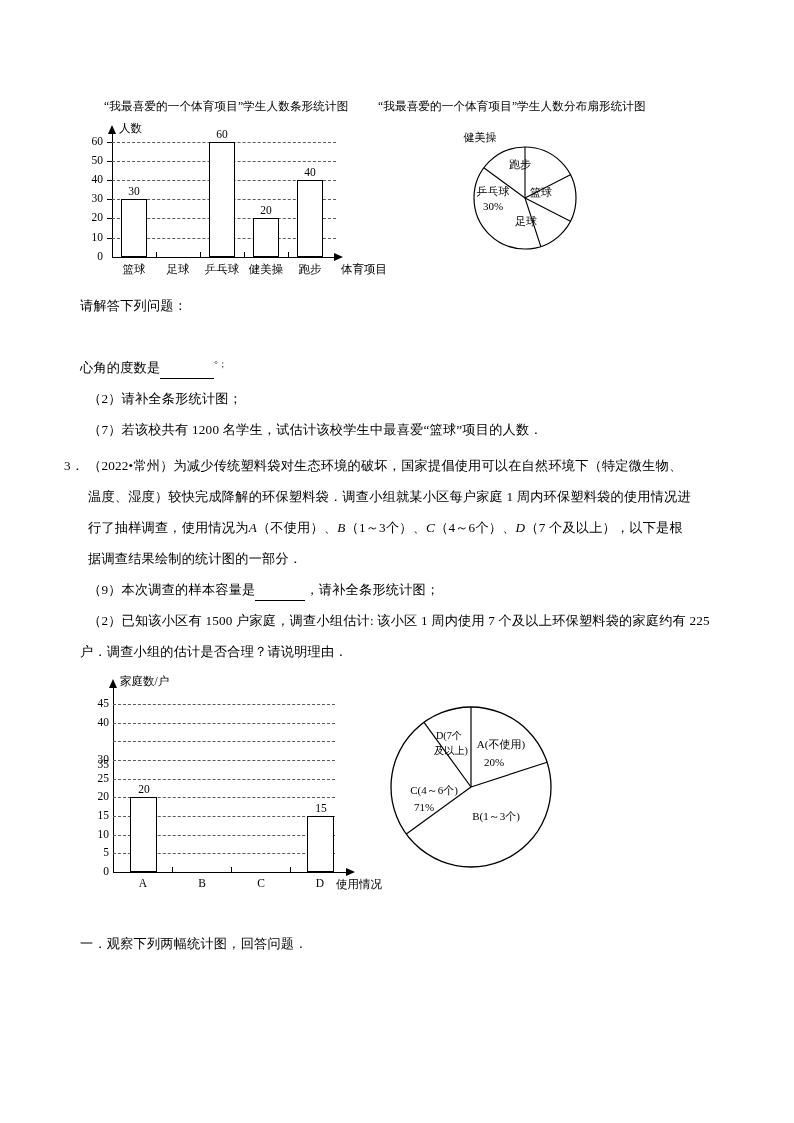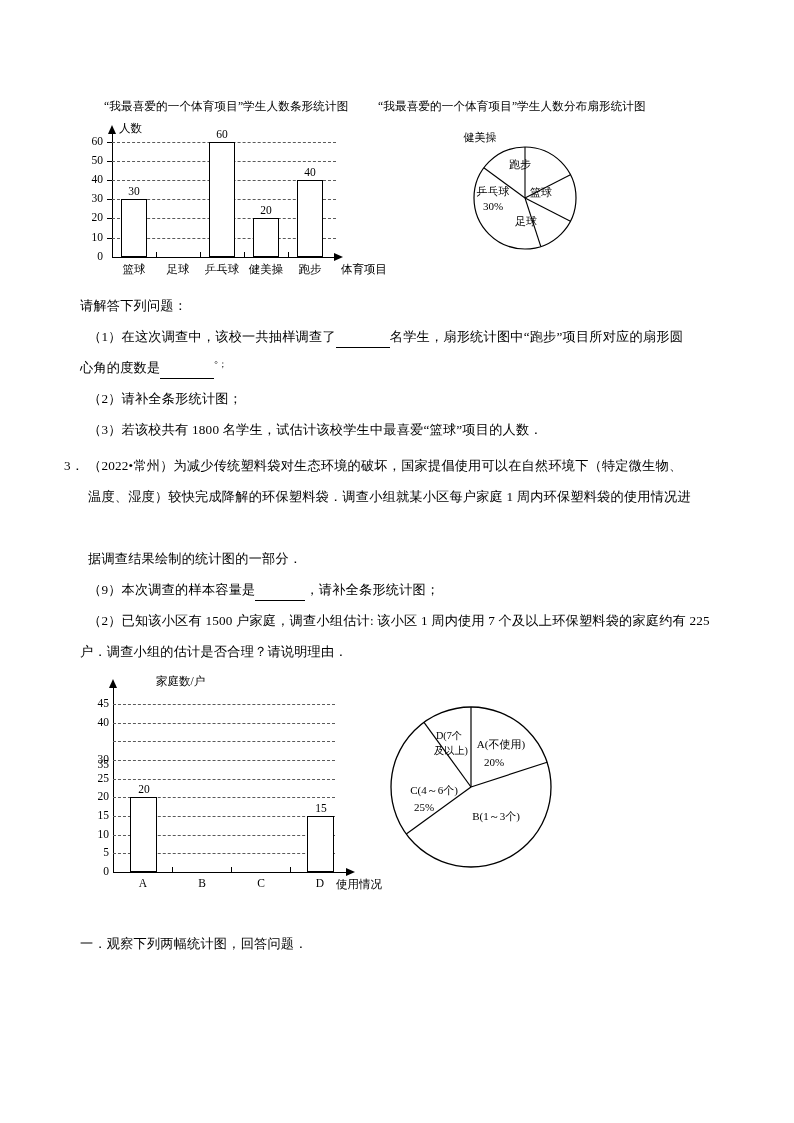--- a/index.html
+++ b/index.html
@@ -211,52 +211,52 @@
   </div>
   <div class="pie-label" style="left:503px; top:158px; width:34px;">跑步</div>
   <div class="pie-label" style="left:524px; top:186px; width:34px;">篮球</div>
   <div class="pie-label" style="left:509px; top:215px; width:34px;">足球</div>
   <div class="pie-label" style="left:473px; top:185px; width:40px;">乒乓球</div>
   <div class="pie-label" style="left:475px; top:200px; width:36px;">30%</div>
   <div class="pie-label" style="left:459px; top:131px; width:42px;">健美操</div>
 
   <div class="txt" style="left:80px; top:296px;">请解答下列问题：</div>
 
-  <div class="txt" style="left:88px; top:327px;">
-    <span>（1）在这次调查中，该校一共抽样调查了</span><span class="blank" style="width:54px;">&nbsp;</span><span>名学生，扇形统计图中“跑步”项目所对应的扇形圆</span>
-  </div>
 
   <div class="txt" style="left:80px; top:358px;">
     <span>心角的度数是</span><span class="blank" style="width:54px;">&nbsp;</span><span style="font-size:9px; vertical-align:super;">°；</span>
   </div>
 
   <div class="txt" style="left:88px; top:389px;">（2）请补全条形统计图；</div>
 
-  <div class="txt" style="left:88px; top:420px;">（3）若该校共有 1800 名学生，试估计该校学生中最喜爱“篮球”项目的人数．</div>
+  <div class="txt" style="left:88px; top:420px;">（7）若该校共有 1200 名学生，试估计该校学生中最喜爱“篮球”项目的人数．</div>
 
   <div class="txt" style="left:64px; top:456px;">3．</div>
   <div class="txt" style="left:88px; top:456px;">（2022•常州）为减少传统塑料袋对生态环境的破坏，国家提倡使用可以在自然环境下（特定微生物、</div>
   <div class="txt" style="left:88px; top:487px;">温度、湿度）较快完成降解的环保塑料袋．调查小组就某小区每户家庭 1 周内环保塑料袋的使用情况进</div>
+  <div class="txt" style="left:88px; top:518px;">
+    <span>行了抽样调查，使用情况为</span><span class="ital">A</span><span>（不使用）、</span><span class="ital">B</span><span>（1～3个）、</span><span class="ital">C</span><span>（4～6个）、</span><span class="ital">D</span><span>（7 个及以上），以下是根</span>
+  </div>
   <div class="txt" style="left:88px; top:549px;">据调查结果绘制的统计图的一部分．</div>
 
   <div class="txt" style="left:88px; top:580px;">
     <span>（9）本次调查的样本容量是</span><span class="blank" style="width:50px;">&nbsp;</span><span>，请补全条形统计图；</span>
   </div>
 
   <div class="txt" style="left:88px; top:611px;">（2）已知该小区有 1500 户家庭，调查小组估计: 该小区 1 周内使用 7 个及以上环保塑料袋的家庭约有 225</div>
   <div class="txt" style="left:80px; top:642px;">户．调查小组的估计是否合理？请说明理由．</div>
 
   <div class="chart" style="left:0; top:0;">
 
     <div class="axis-v" style="left:113px; top:688px; height:185px;"></div>
     <div class="arrow-up" style="left:108.5px; top:679px;"></div>
     <div class="axis-h" style="left:113px; top:872px; width:235px;"></div>
     <div class="arrow-right" style="left:346px; top:867.5px;"></div>
 
-    <div class="axis-name" style="left:120px; top:674px;margin-left:36px;">家庭数/户</div>
+    <div class="axis-name" style="left:120px; top:674px;">家庭数/户</div>
     <div class="axis-name" style="left:336px; top:877px;">使用情况</div>
 
     <div class="gridline" style="left:113px; top:704px; width:222px;"></div>
     <div class="gridline" style="left:113px; top:723px; width:222px;"></div>
     <div class="gridline" style="left:113px; top:741px; width:222px;"></div>
     <div class="gridline" style="left:113px; top:760px; width:222px;"></div>
     <div class="gridline" style="left:113px; top:779px; width:222px;"></div>
     <div class="gridline" style="left:113px; top:797px; width:222px;"></div>
     <div class="gridline" style="left:113px; top:816px; width:222px;"></div>
     <div class="gridline" style="left:113px; top:835px; width:222px;"></div>
@@ -300,20 +300,20 @@
       <line x1="81" y1="81" x2="16.3" y2="128.0" stroke="#000" stroke-width="1.2"></line>
       <line x1="81" y1="81" x2="34.0" y2="16.3" stroke="#000" stroke-width="1.2"></line>
     </svg>
   </div>
   <div class="pie-label" style="left:465px; top:738px; width:72px;">A(不使用)</div>
   <div class="pie-label" style="left:472px; top:756px; width:44px;">20%</div>
 
   <div class="pie-label" style="left:457px; top:810px; width:78px;">B(1～3个)</div>
 
   <div class="pie-label" style="left:396px; top:784px; width:76px;">C(4～6个)</div>
-  <div class="pie-label" style="left:401px; top:801px; width:46px;">25%</div>
+  <div class="pie-label" style="left:401px; top:801px; width:46px;">71%</div>
 
   <div class="pie-label small" style="left:425px; top:730px; width:48px;">D(7个</div>
   <div class="pie-label small" style="left:425px; top:745px; width:52px;">及以上)</div>
 
   <div class="txt" style="left:80px; top:934px;">一．观察下列两幅统计图，回答问题．</div>
 
 </div>
 
 </body></html>

